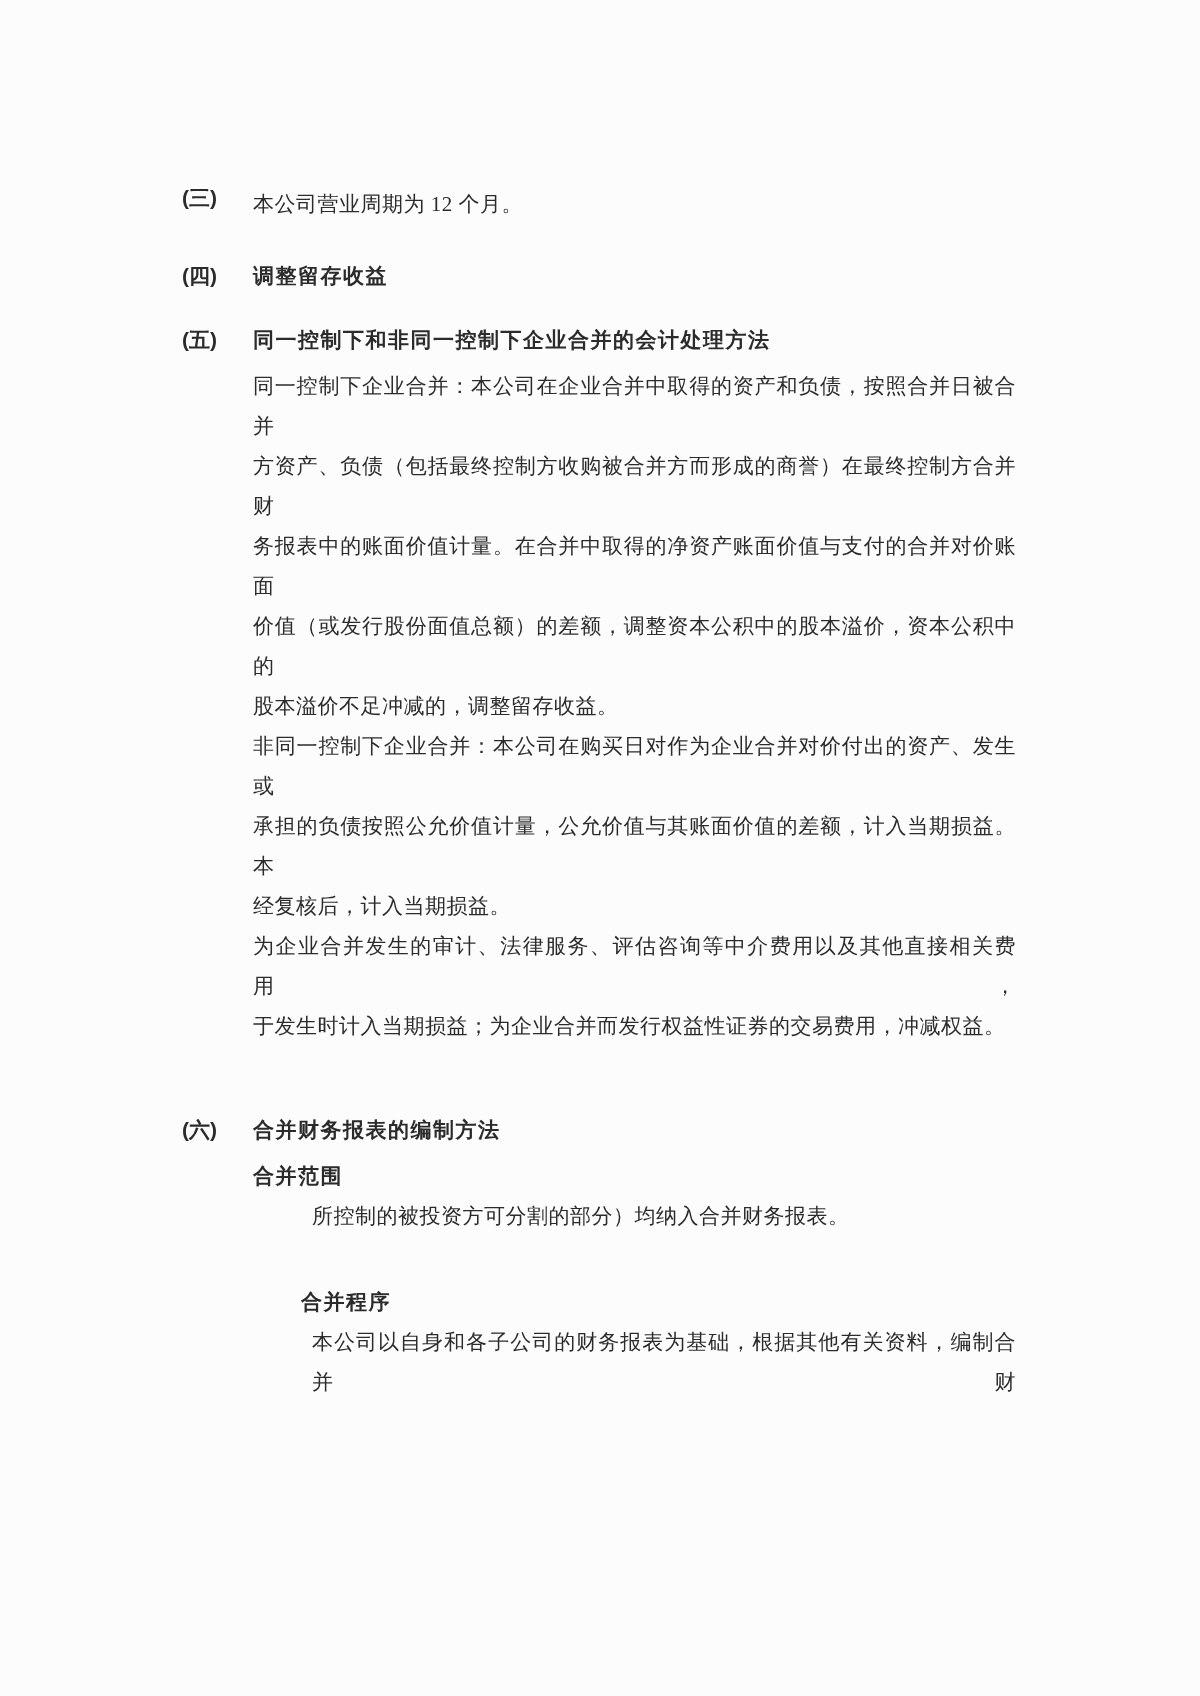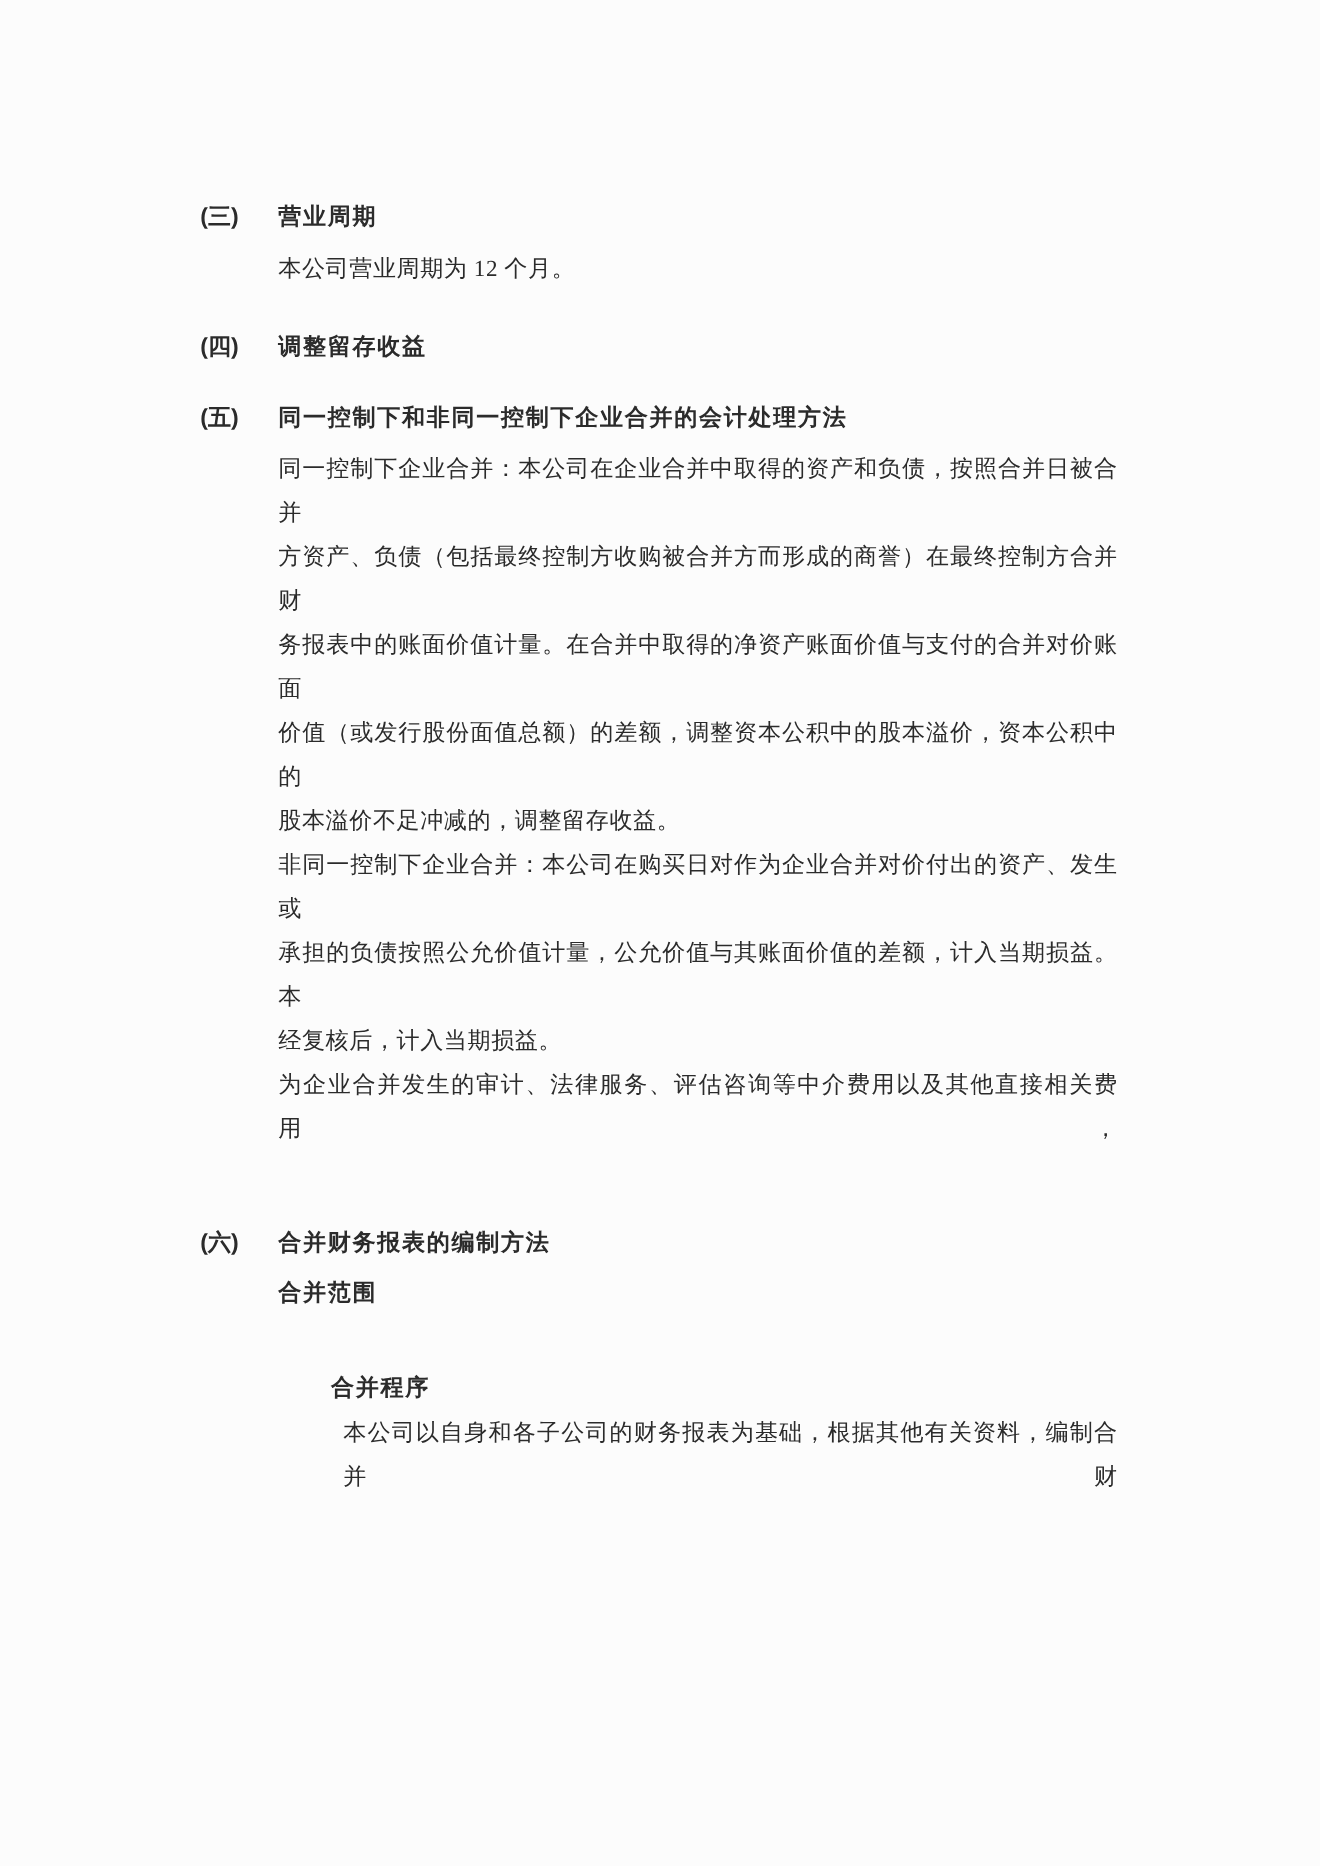--- a/index.html
+++ b/index.html
@@ -69,21 +69,20 @@
   }
 </style>
 </head>
 <body>
 
 <div class="page">
 
   <div class="sec sec-3">
     <div class="sec-label">(三)</div>
     <div class="sec-content">
-      <h2 class="heading">营业周期</h2>
       <div class="para mt-body">
         <div class="line">本公司营业周期为 12 个月。</div>
       </div>
     </div>
   </div>
 
   <div class="sec sec-4">
     <div class="sec-label">(四)</div>
     <div class="sec-content">
       <h2 class="heading">调整留存收益</h2>
@@ -101,31 +100,33 @@
         <div class="line just">价值（或发行股份面值总额）的差额，调整资本公积中的股本溢价，资本公积中的</div>
         <div class="line">股本溢价不足冲减的，调整留存收益。</div>
       </div>
       <div class="para">
         <div class="line just">非同一控制下企业合并：本公司在购买日对作为企业合并对价付出的资产、发生或</div>
         <div class="line just">承担的负债按照公允价值计量，公允价值与其账面价值的差额，计入当期损益。本</div>
         <div class="line">经复核后，计入当期损益。</div>
       </div>
       <div class="para">
         <div class="line just">为企业合并发生的审计、法律服务、评估咨询等中介费用以及其他直接相关费用，</div>
+        <div class="line">于发生时计入当期损益；为企业合并而发行权益性证券的交易费用，冲减权益。</div>
       </div>
     </div>
   </div>
 
   <div class="sec sec-6">
     <div class="sec-label">(六)</div>
     <div class="sec-content">
       <h2 class="heading">合并财务报表的编制方法</h2>
 
       <h3 class="heading subsec-title">合并范围</h3>
       <div class="para sub-body">
+        <div class="line">所控制的被投资方可分割的部分）均纳入合并财务报表。</div>
       </div>
 
       <h3 class="heading subsec-title second">合并程序</h3>
       <div class="para sub-body">
         <div class="line just">本公司以自身和各子公司的财务报表为基础，根据其他有关资料，编制合并财</div>
 
       </div>
 
     </div>
   </div>

